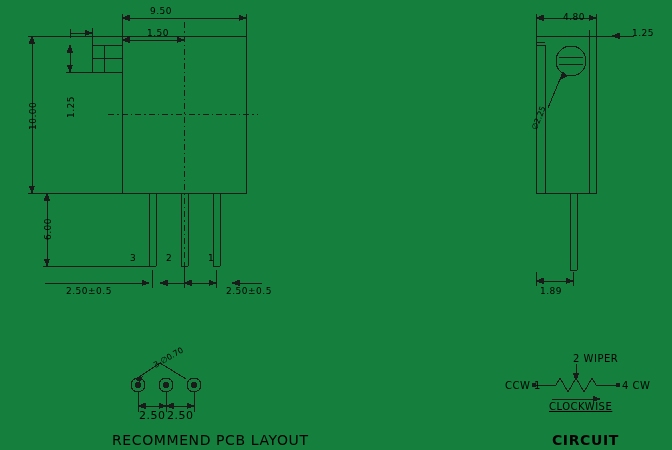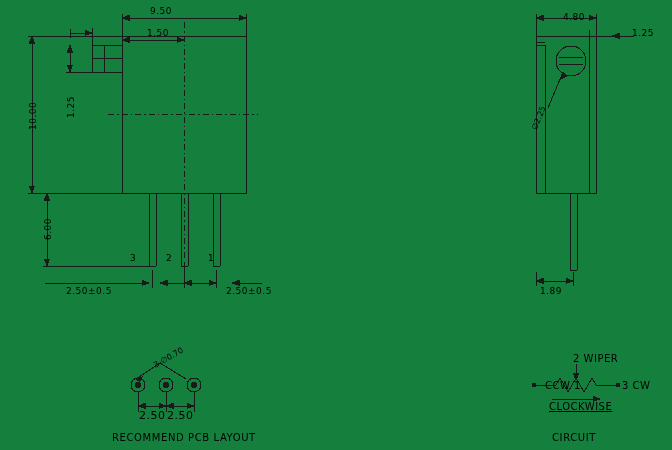--- a/index.html
+++ b/index.html
@@ -29,21 +29,21 @@
     transform: rotate(-90deg);
   }
   .lbl.small {
     font-size: 11px;
   }
   .lbl.tiny {
     font-size: 10px;
   }
   .cap {
     position: absolute;
-    font-size: 10px;
+    font-size: 14px;
     color: #000;
     letter-spacing: 0.6px;
     white-space: nowrap;
   }
   svg {
     position: absolute;
     left: 0;
     top: 0;
   }
   .rot-ang {
@@ -227,18 +227,18 @@
   <div class="lbl" style="left:632px; top:28px;">1.25</div>
   <div class="rot-ang" style="left:530px; top:128px; transform: rotate(-68deg);">∅2.25</div>
   <div class="lbl" style="left:540px; top:286px;">1.89</div>
 
   <div class="rot-ang" style="left:152px; top:362px; transform: rotate(-30deg);">3-∅0.70</div>
   <div class="lbl small" style="left:139px; top:409px;">2.50</div>
   <div class="lbl small" style="left:167px; top:409px;">2.50</div>
   <div class="cap" style="left:112px; top:432px;">RECOMMEND PCB LAYOUT</div>
 
   <div class="lbl tiny" style="left:573px; top:353px;">2 WIPER</div>
-  <div class="lbl tiny" style="left:505px; top:380px;margin-left:40px;">CCW 1</div>
-  <div class="lbl tiny" style="left:622px; top:380px;">3 CW</div>
+  <div class="lbl tiny" style="left:505px; top:380px;">CCW 1</div>
+  <div class="lbl tiny" style="left:622px; top:380px;">4 CW</div>
   <div class="lbl tiny" style="left:549px; top:401px;text-decoration:underline;">CLOCKWISE</div>
-  <div class="cap" style="left:552px; top:432px;">CIRCUIT</div>
+  <div class="cap" style="left:552px; top:432px;font-weight:bold;">CIRCUIT</div>
 
 </div>
 
 </body></html>

